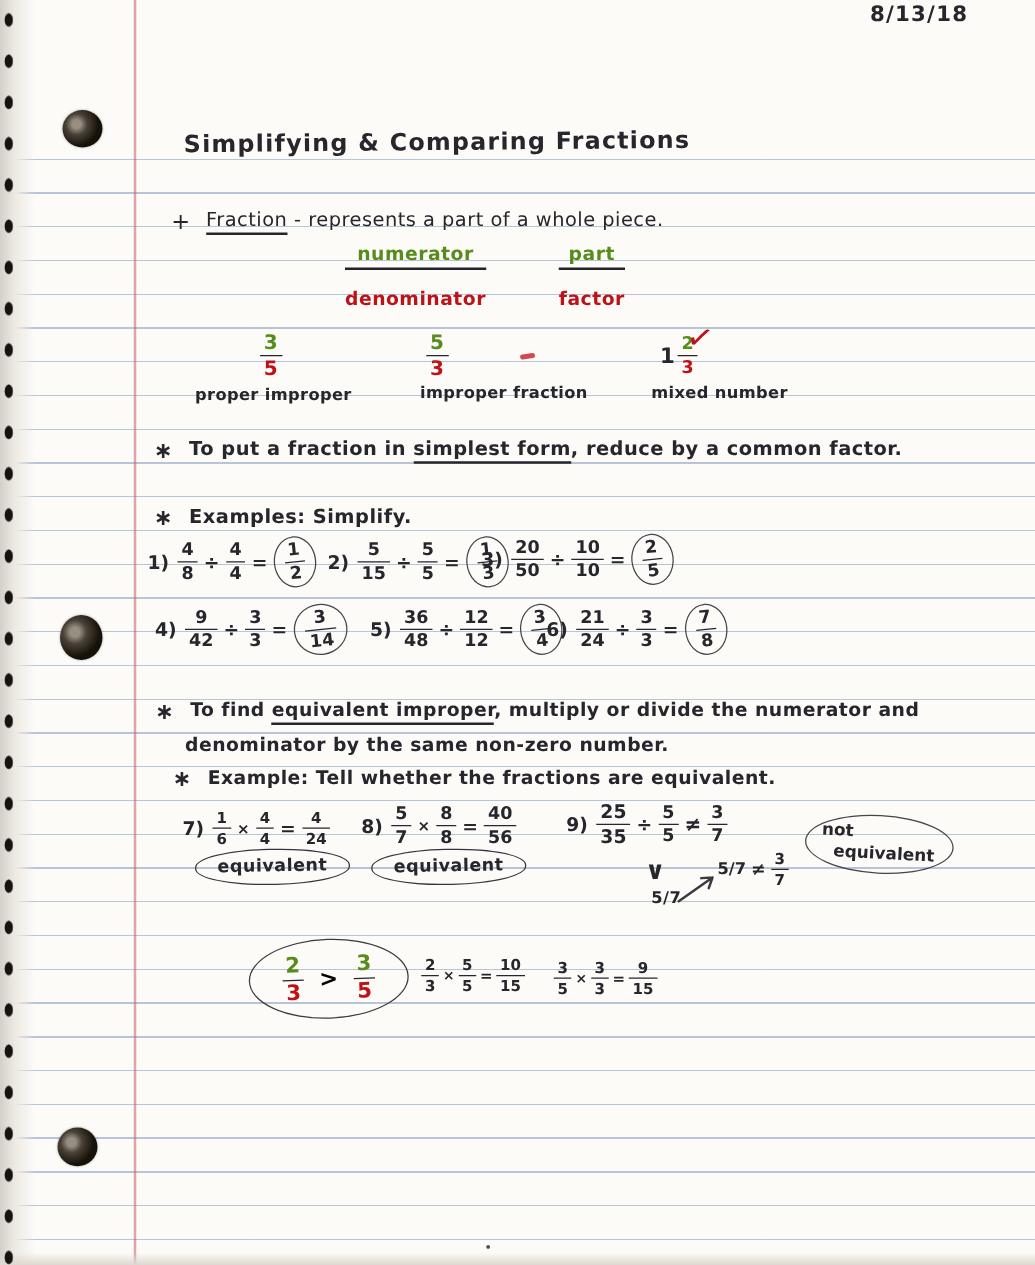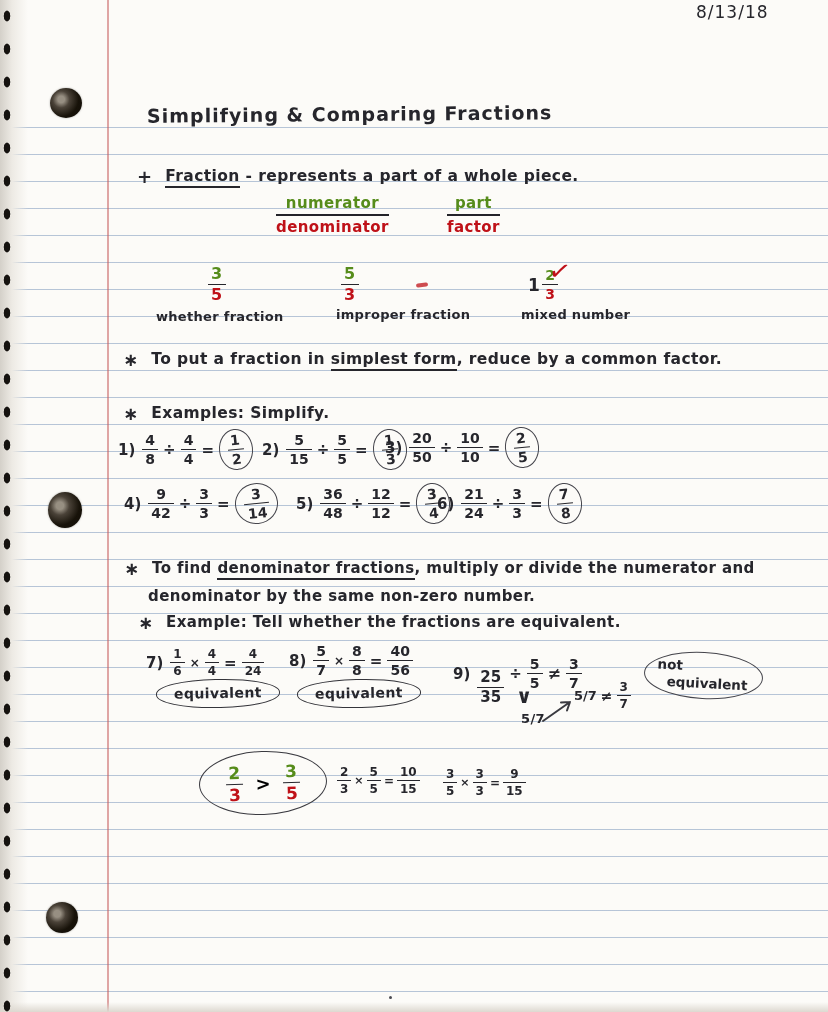--- a/index.html
+++ b/index.html
@@ -21,24 +21,24 @@
   .hw{position:absolute;color:var(--ink);z-index:3;letter-spacing:.4px;}
   .rot{transform:rotate(-.5deg);}
   .g{color:var(--green);}
   .r{color:var(--red);}
   .bullet{display:inline-block;font-size:18px;line-height:0;position:relative;top:2px;margin-right:7px;}
   .ul{border-bottom:2px solid var(--ink);padding-bottom:1px;}
   
   .fr{display:inline-flex;flex-direction:column;align-items:center;line-height:1;font-weight:700;vertical-align:middle;}
   .fr .fn{padding:0 3px 2px;}
   .fr .fd{border-top:1.7px solid var(--ink);padding:2px 3px 0;}
-  .f16{font-size:16px;} .f15{font-size:15px;margin-top:28px;} .f14{font-size:14px;} .f12{font-size:12px;}
+  .f16{font-size:16px;} .f15{font-size:15px;} .f14{font-size:14px;} .f12{font-size:12px;}
   .stack{position:absolute;text-align:center;z-index:3;font-weight:700;font-size:15px;letter-spacing:.4px;}
   .stack .s-top{border-bottom:2.2px solid #23232a;padding:0 3px 2px;}
-  .stack .s-bot{padding-top:2px;}
+  .stack .s-bot{padding-top:14px;}
   .prob{position:absolute;display:inline-flex;align-items:center;gap:5px;z-index:3;color:var(--ink);}
   .plabel{font-size:15px;font-weight:700;margin-right:2px;}
   .op{font-size:15px;font-weight:700;}
   .circ{display:inline-flex;border:1.7px solid #45454c;border-radius:50%;padding:3px 8px;transform:rotate(-6deg);}
   .oval{position:absolute;z-index:3;border:1.9px solid #34343a;border-radius:48%;padding:5px 17px 6px;
     font-size:14px;font-weight:700;color:var(--ink);transform:rotate(-1deg);letter-spacing:.4px;}
   .notoval{position:absolute;z-index:3;border:1.8px solid #45454c;border-radius:50%;padding:5px 14px 6px 12px;
     font-size:13.5px;font-weight:700;color:var(--ink);transform:rotate(3deg);line-height:1.25;}
   .bigoval{position:absolute;z-index:3;border:1.8px solid #3a3a40;border-radius:50%;width:126px;height:62px;
     display:flex;align-items:center;justify-content:center;gap:12px;transform:rotate(-2deg);}
@@ -53,25 +53,25 @@
 <body>
 
 <div class="photo">
   <div class="ruled"></div>
   <div class="marginline"></div>
   <div class="spiral"></div>
   <div class="hole" style="left:50px;top:88px;width:32px;height:30px;"></div>
   <div class="hole" style="left:48px;top:492px;width:34px;height:36px;"></div>
   <div class="hole" style="left:46px;top:902px;width:32px;height:31px;"></div>
 
-  <div class="hw" style="left:696px;top:2px;font-size:17px;font-weight:400;letter-spacing:1px;">8/13/18</div>
+  <div class="hw" style="left:696px;top:2px;font-size:17px;font-weight:700;letter-spacing:1px;">8/13/18</div>
 
   <div class="hw rot" style="left:147px;top:103px;font-size:19px;font-weight:600;letter-spacing:1px;">Simplifying &amp; Comparing Fractions</div>
 
-  <div class="hw" style="left:137px;top:167px;font-size:15.5px;font-weight:700;">
+  <div class="hw" style="left:137px;top:167px;font-size:15.5px;font-weight:400;">
     <span class="bullet">+</span>
     <span class="ul">Fraction</span>
     <span>- represents a part of a whole piece.</span>
   </div>
 
   <div class="stack" style="left:276px;top:194px;">
     <div class="s-top g">numerator</div>
     <div class="s-bot r">denominator</div>
   </div>
 
@@ -79,21 +79,21 @@
     <div class="s-top g">part</div>
     <div class="s-bot r">factor</div>
   </div>
 
   <div class="hw" style="left:208px;top:266px;">
     <span class="fr f16">
         <span class="fn g">3</span>
         <span class="fd r">5</span>
       </span>
   </div>
-  <div class="hw typelabel" style="left:156px;top:309px;">whether fraction</div>
+  <div class="hw typelabel" style="left:156px;top:309px;">proper improper</div>
 
   <div class="hw" style="left:341px;top:266px;">
     <span class="fr f16">
         <span class="fn g">5</span>
         <span class="fd r">3</span>
       </span>
   </div>
   <div class="dash" style="left:416px;top:283px;"></div>
   <div class="hw typelabel" style="left:336px;top:307px;">improper fraction</div>
 
@@ -228,21 +228,21 @@
     <span class="circ">
         <span class="fr f14">
           <span class="fn">7</span>
           <span class="fd">8</span>
         </span>
       </span>
   </div>
 
   <div class="hw" style="left:124px;top:559px;font-size:15px;font-weight:600;">
     <span class="bullet">∗</span>
-    <span>To find </span><span class="ul">denominator fractions</span><span>, multiply or divide the numerator and</span>
+    <span>To find </span><span class="ul">equivalent improper</span><span>, multiply or divide the numerator and</span>
   </div>
   <div class="hw" style="left:148px;top:587px;font-size:15px;font-weight:600;">denominator by the same non-zero number.</div>
   <div class="hw" style="left:138px;top:613px;font-size:15px;font-weight:600;">
     <span class="bullet">∗</span>
     <span>Example: Tell whether the fractions are equivalent.</span>
   </div>
 
   <div class="prob" style="left:146px;top:648px;">
     <span class="plabel">7)</span>
     <span class="fr f12">

